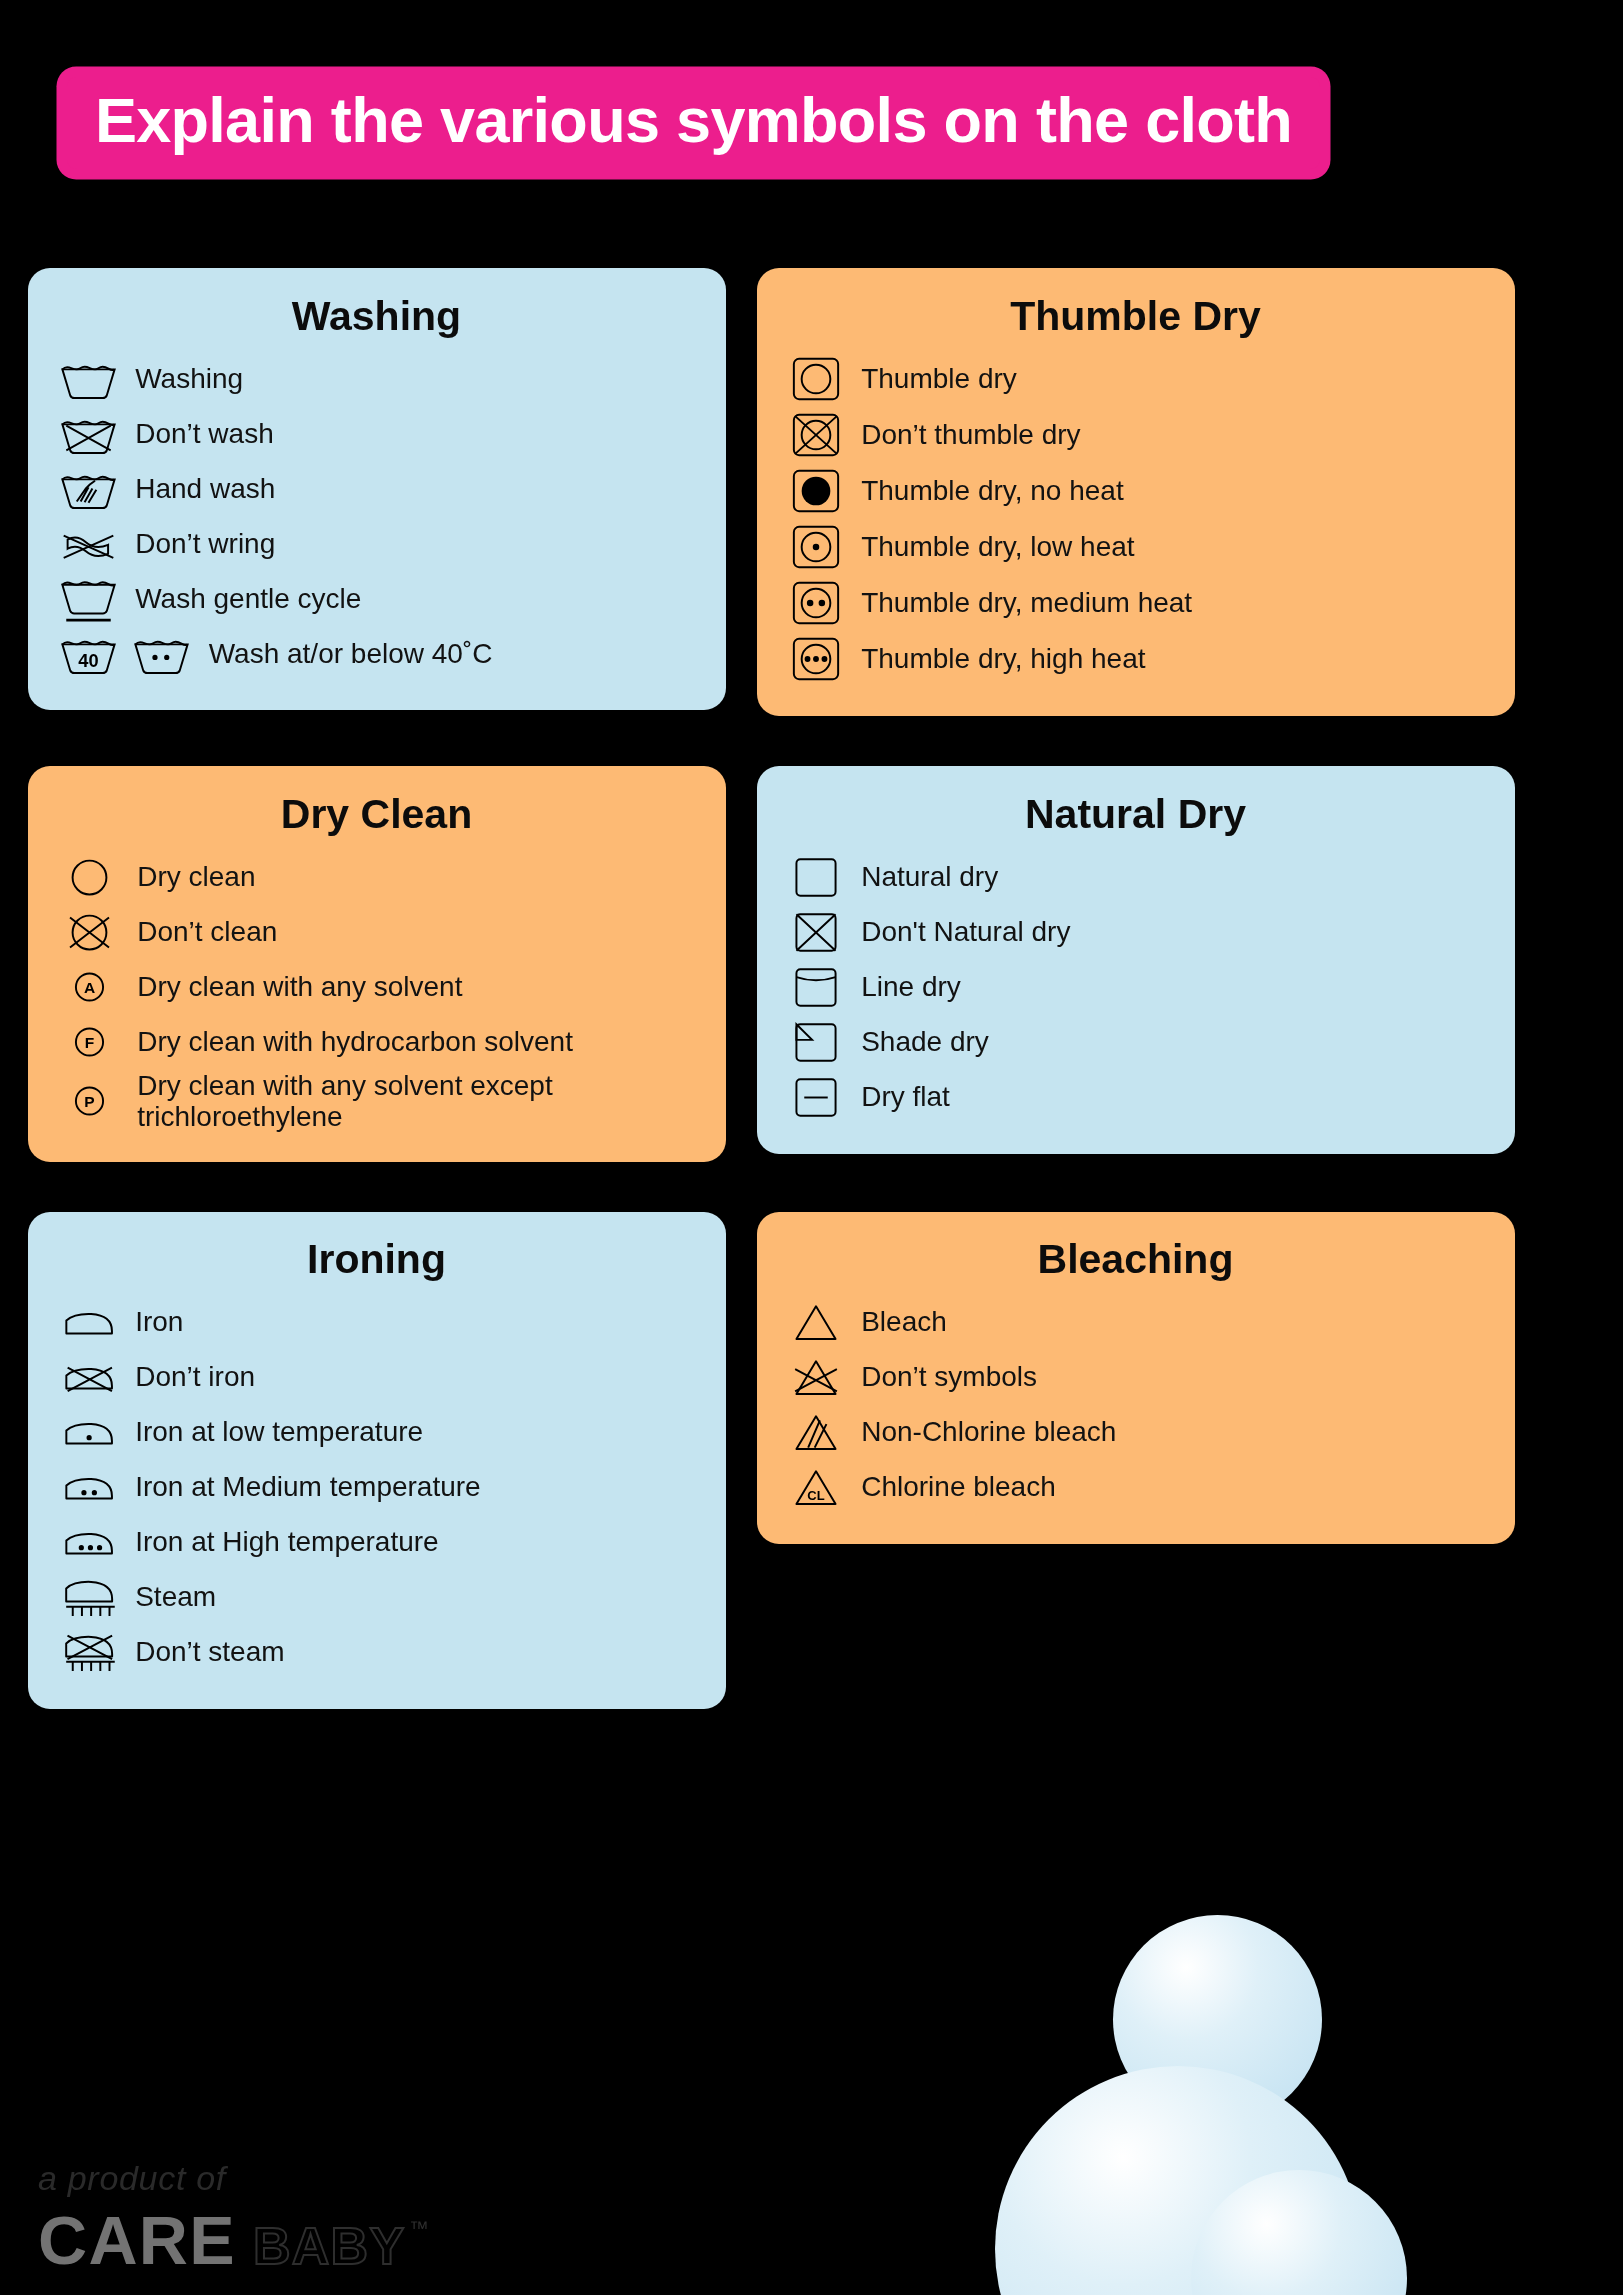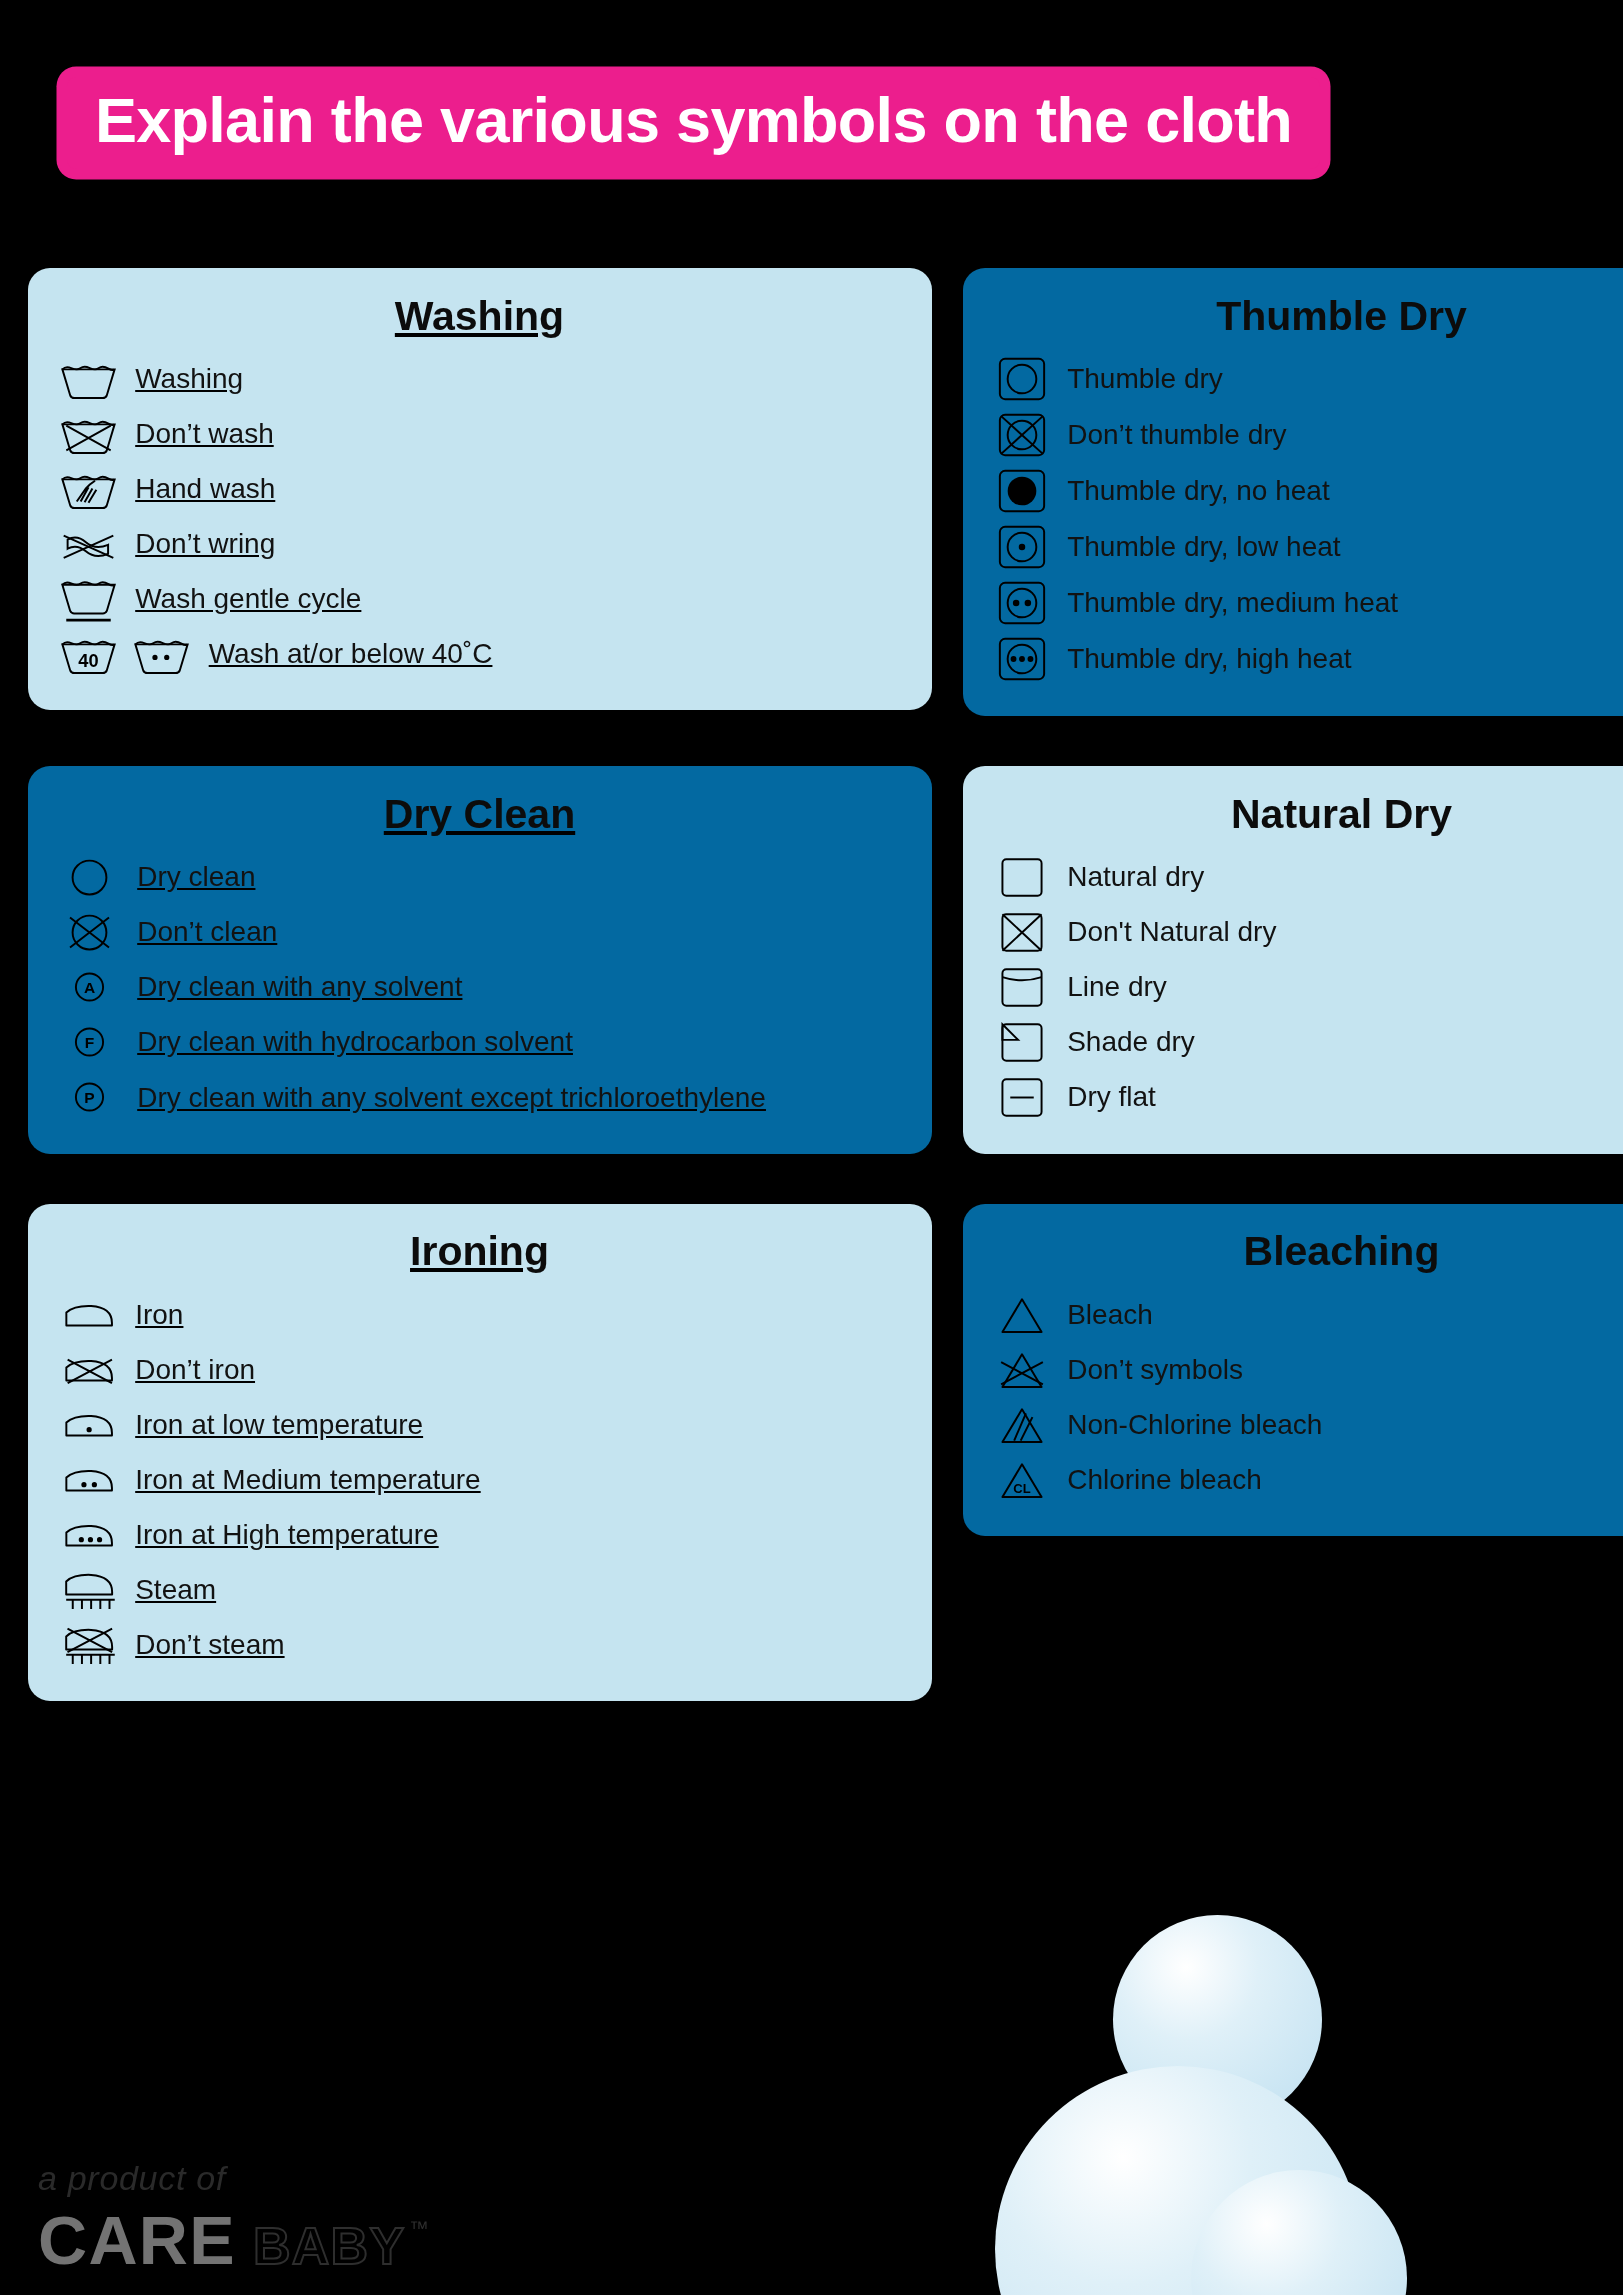--- a/index.html
+++ b/index.html
@@ -44,30 +44,30 @@
     left: 27.5px; top: 268px;
     width: 1569px;
   }
   .row { display: flex; gap: 31px; margin-bottom: 50px; align-items: flex-start; }
   .card {
     border-radius: 22px;
     padding: 22px 29px 29px 29px;
     flex: 0 0 auto;
   }
   .card.blue { background: #c5e4f0; }
-  .card.grey { background: #0369a1; }
+  .card.grey { background: #fdba74; }
   .card h2 {
     margin: 2.6px 0 11.8px 0;
     font-size: 41px;
     font-weight: bold;
     text-align: center;
     color: #0c0c0c;
     letter-spacing: 0px;
   }
-  .col-left  { width: 904px; text-decoration: underline; }
+  .col-left  { width: 698px; }
   .col-right { width: 758px; }
 
   .items { display: flex; flex-direction: column; }
   .item {
     display: flex;
     align-items: center;
     gap: 15.7px;
     min-height: 55px;
   }
   .item .label {

